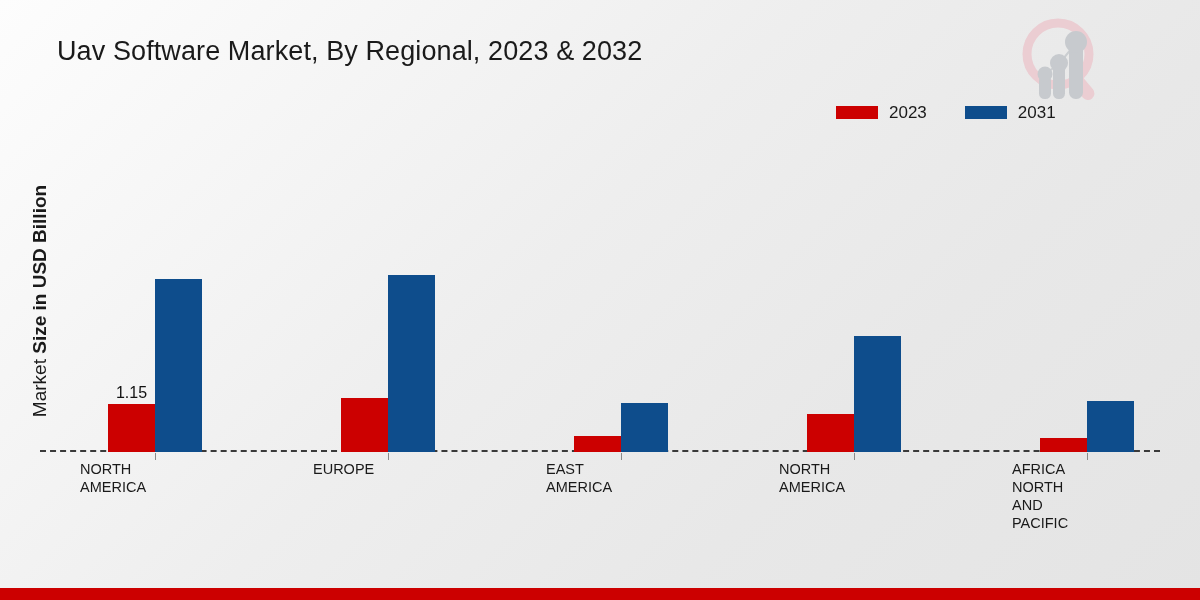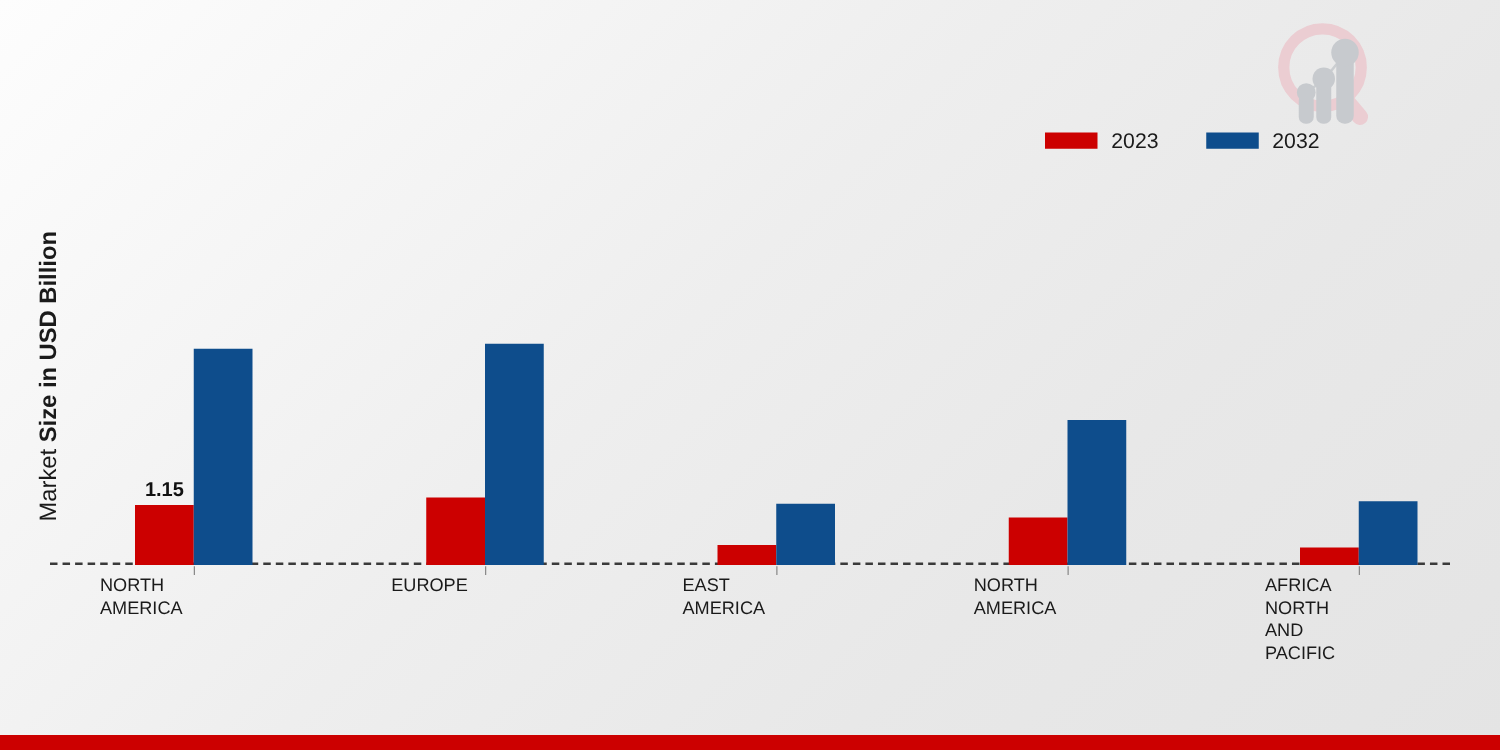--- a/index.html
+++ b/index.html
@@ -131,21 +131,21 @@
   .bar.series-0 { left: 0px;  }
   .bar.series-1 { left: 47px; }
 
   .bar-value {
     position: absolute;
     bottom: 100%;
     left: 50%;
     transform: translateX(-50%);
     margin-bottom: 2px;
     font-size: 16px;
-    font-weight: 700;
+    font-weight: 400;
     color: #111111;
     white-space: nowrap;
   }
 
   
   .tick {
     position: absolute;
     bottom: -8px;
     left: 47px;
     width: 1px;
@@ -190,29 +190,30 @@
       <rect x="25" y="63" width="12" height="24" rx="5.5" fill="#C7CACE"></rect>
       <rect x="39" y="52" width="12" height="35" rx="5.5" fill="#C7CACE"></rect>
       <rect x="55" y="31" width="14" height="56" rx="6.5" fill="#C7CACE"></rect>
 
       <circle cx="31" cy="62" r="7.5" fill="#C7CACE"></circle>
       <circle cx="45" cy="51" r="9" fill="#C7CACE"></circle>
       <circle cx="62" cy="30" r="11" fill="#C7CACE"></circle>
     </svg>
   </div>
 
+  <div id="chart-title">Uav Software Market, By Regional, 2023 &amp; 2032</div>
 
   <div id="legend">
     <div class="legend-item">
       <span class="legend-swatch" style="background:#CC0000"></span>
       <span class="legend-label">2023</span>
     </div>
     <div class="legend-item">
       <span class="legend-swatch" style="background:#0E4D8C"></span>
-      <span class="legend-label">2032</span>
+      <span class="legend-label">2031</span>
     </div>
   </div>
 
   <div id="ylabel-wrap">
     <div id="ylabel"><span>Market </span><span class="bold">Size in USD Billion</span></div>
   </div>
 
   <div id="plot">
     <div id="baseline"></div>
 

